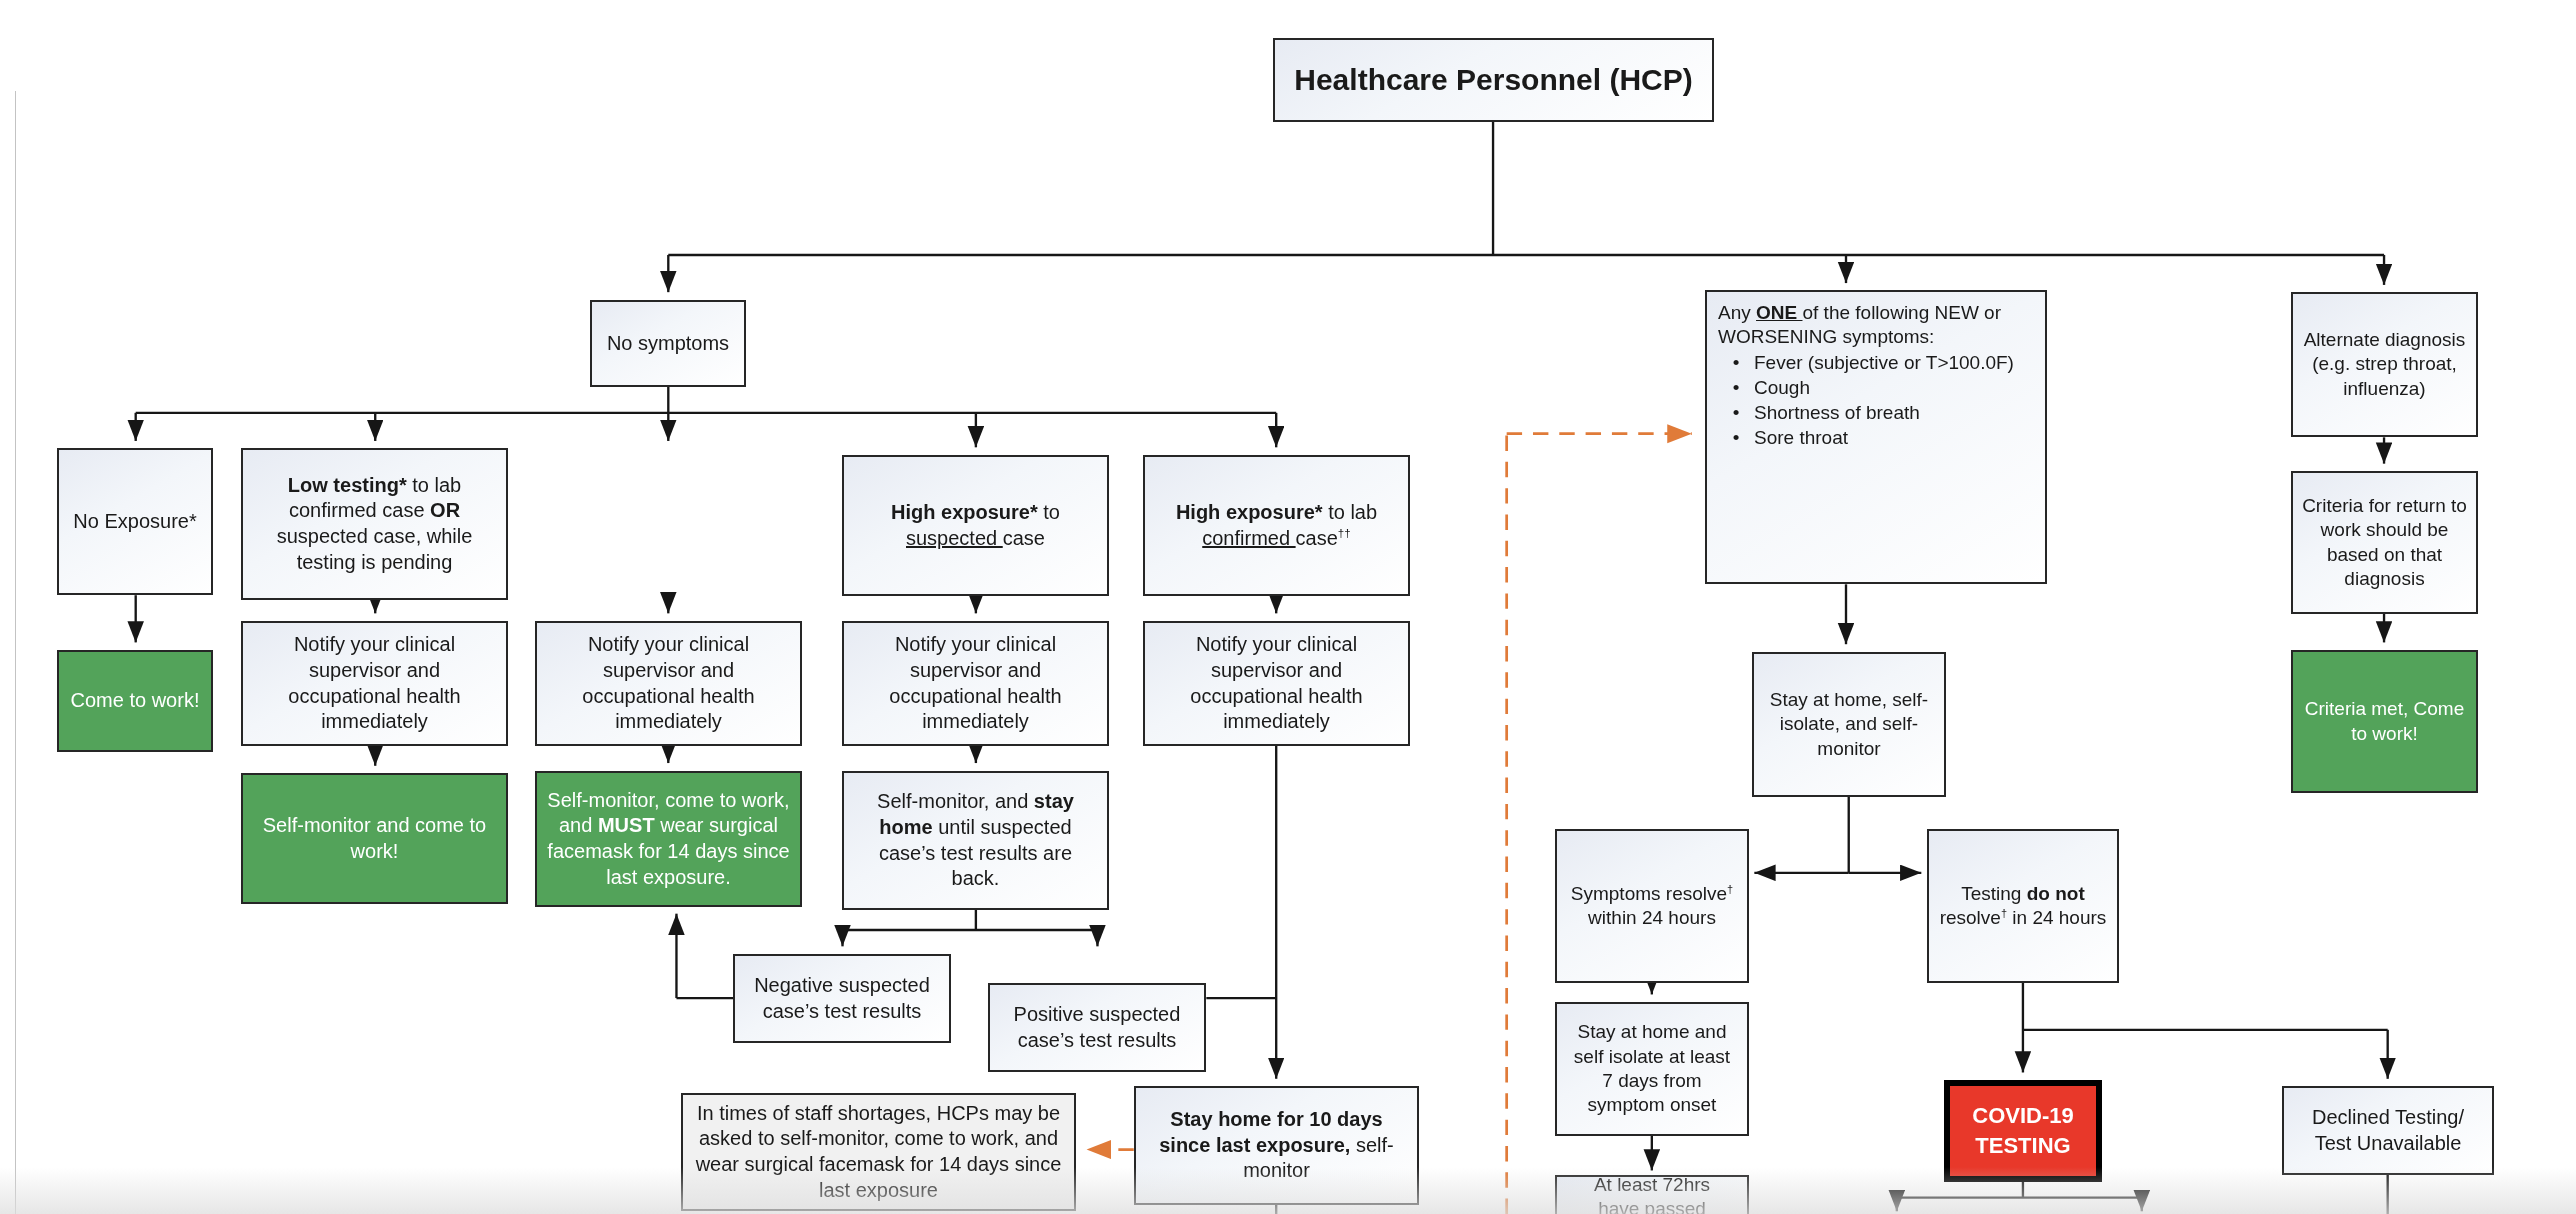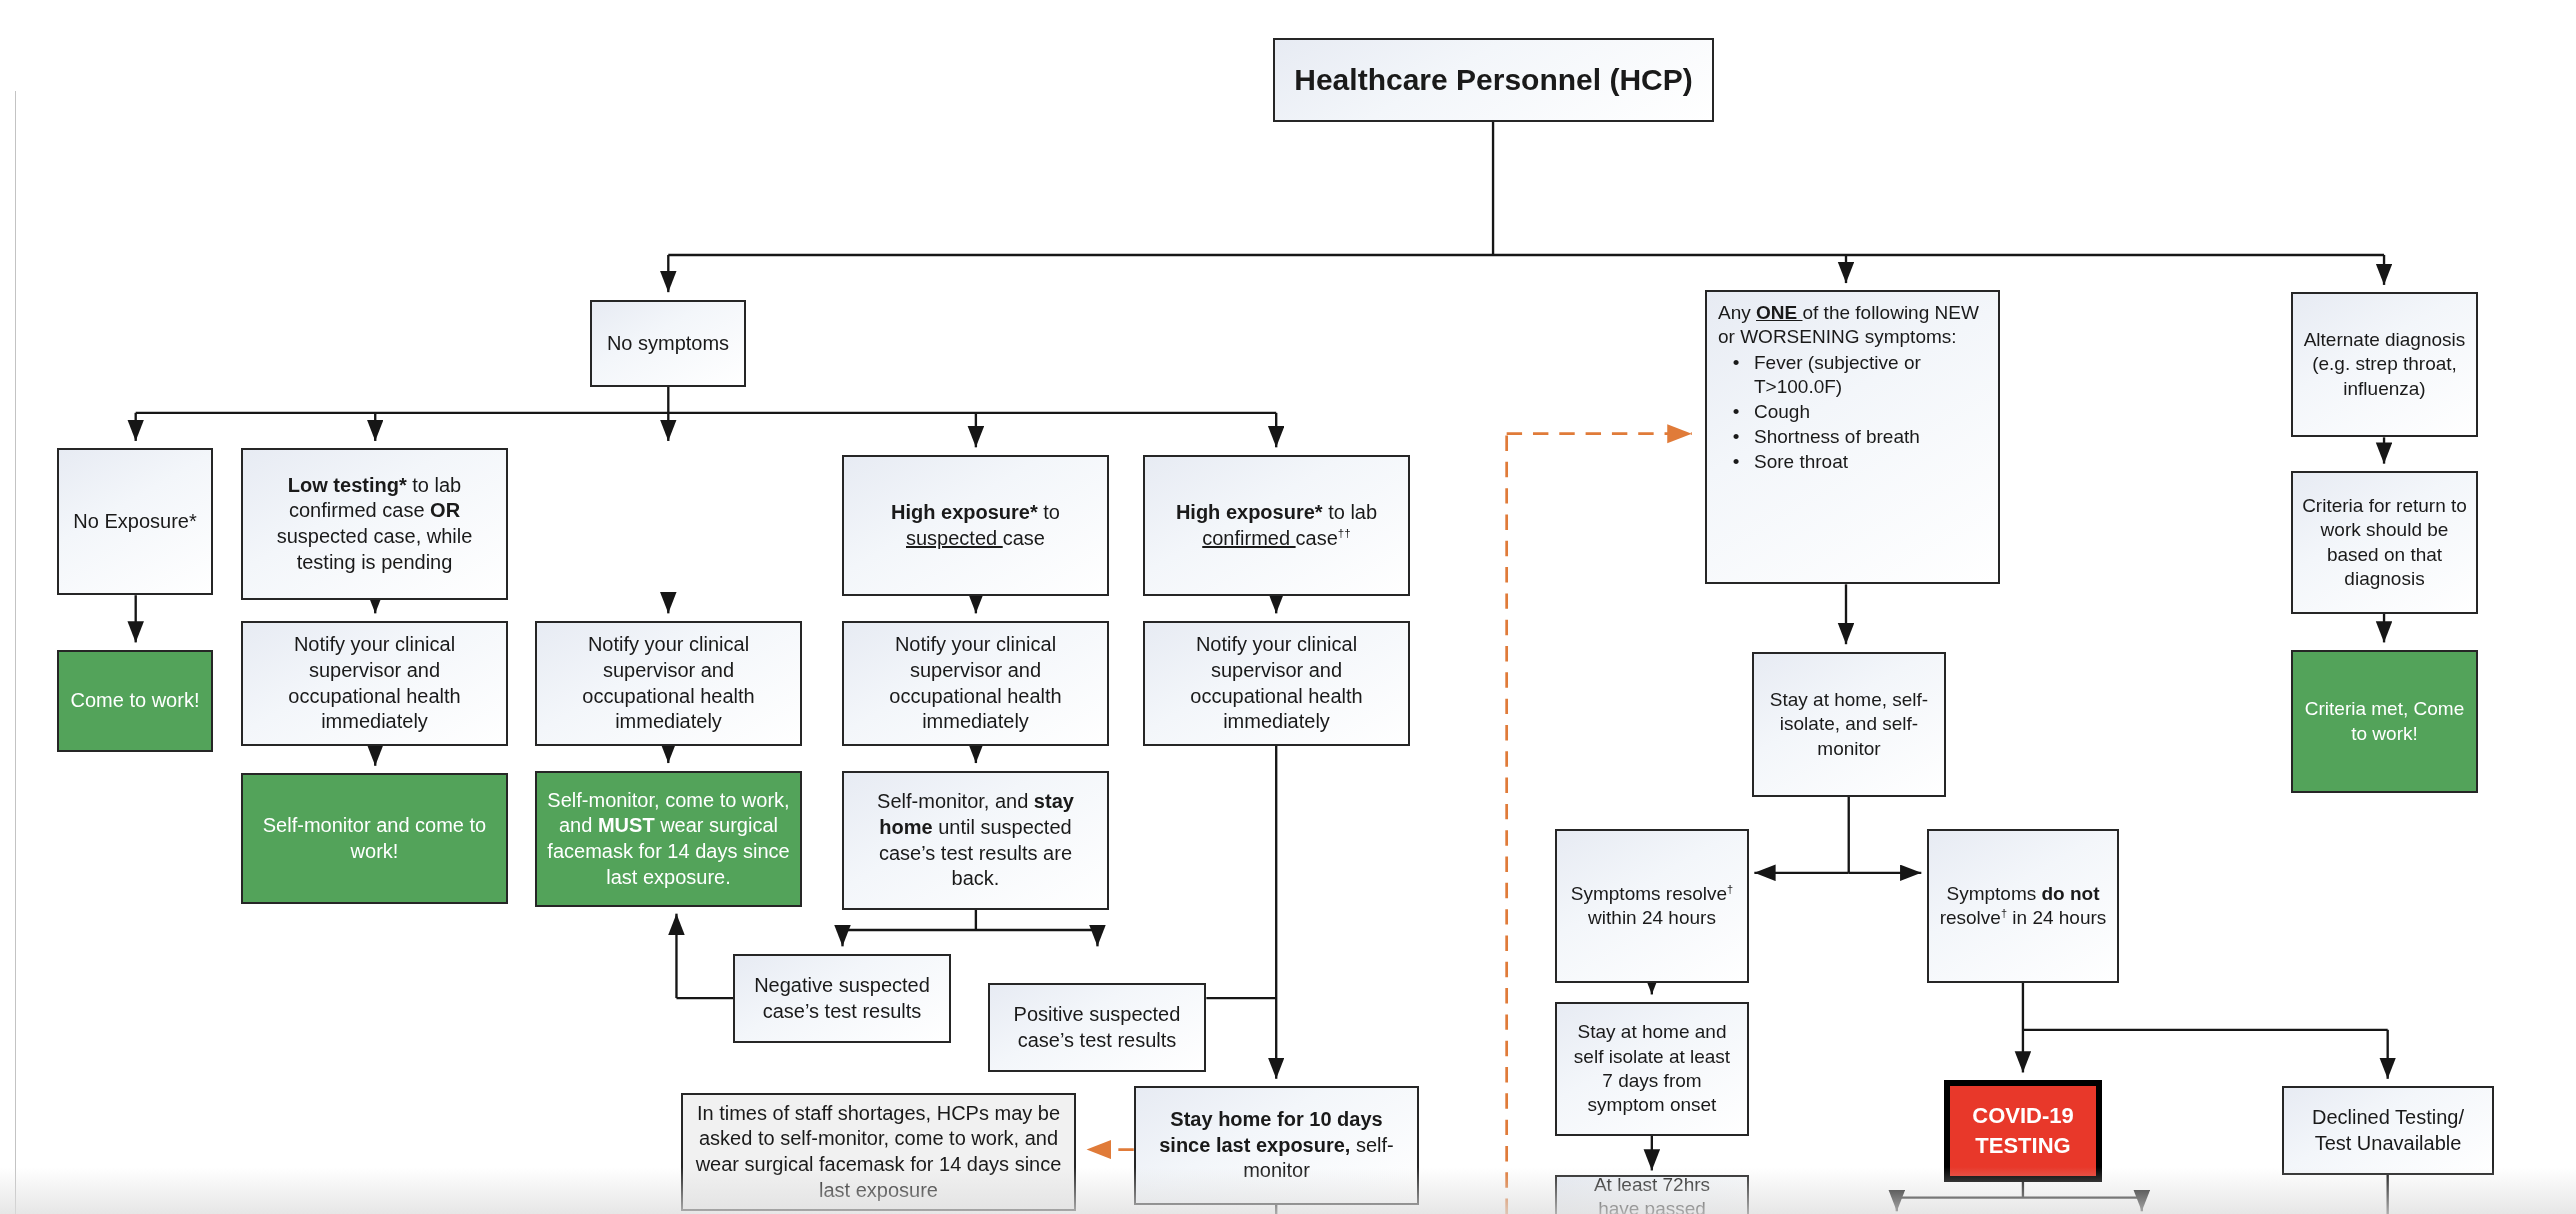--- a/index.html
+++ b/index.html
@@ -170,21 +170,21 @@
   </div>
 
   <div class="node gray" style="left:681px;top:1093px;width:395px;height:118px;">
     <span class="inner">In times of staff shortages, HCPs may be asked to self-monitor, come to work, and wear surgical facemask for 14 days since last exposure</span>
   </div>
 
   <div class="node" style="left:1134px;top:1086px;width:285px;height:119px;">
     <span class="inner"><span class="b">Stay home for 10 days since last exposure,</span><span> self-monitor</span></span>
   </div>
 
-  <div class="node sm left-align" style="left:1705px;top:290px;width:295px;height:294px;">
+  <div class="node sm left-align" style="left:1705px;top:290px;width:342px;height:294px;">
     <div class="inner">
       <div><span>Any </span><span class="b u">ONE </span><span>of the following NEW or WORSENING symptoms:</span></div>
       <div class="bullet-row">
           <span class="dot">•</span>
           <span class="bt">Fever (subjective or T&gt;100.0F)</span>
         </div>
       <div class="bullet-row">
           <span class="dot">•</span>
           <span class="bt">Cough</span>
         </div>
@@ -201,21 +201,21 @@
 
   <div class="node sm" style="left:1752px;top:652px;width:194px;height:145px;">
     <span class="inner">Stay at home, self-isolate, and self-monitor</span>
   </div>
 
   <div class="node sm" style="left:1555px;top:829px;width:194px;height:154px;">
     <span class="inner"><span>Symptoms resolve</span><span class="sup">†</span><span> within 24 hours</span></span>
   </div>
 
   <div class="node sm" style="left:1927px;top:829px;width:192px;height:154px;">
-    <span class="inner"><span>Symptoms </span><span class="b">do not</span><span> resolve</span><span class="sup">†</span><span> in 24 hours</span></span>
+    <span class="inner"><span>Testing </span><span class="b">do not</span><span> resolve</span><span class="sup">†</span><span> in 24 hours</span></span>
   </div>
 
   <div class="node sm" style="left:1555px;top:1002px;width:194px;height:134px;">
     <span class="inner">Stay at home and self isolate at least 7 days from symptom onset</span>
   </div>
 
   <div class="node sm" style="left:1555px;top:1175px;width:194px;height:68px;padding:5.4px 22px;">
     <span class="inner">At least 72hrs have passed since</span>
   </div>
 

